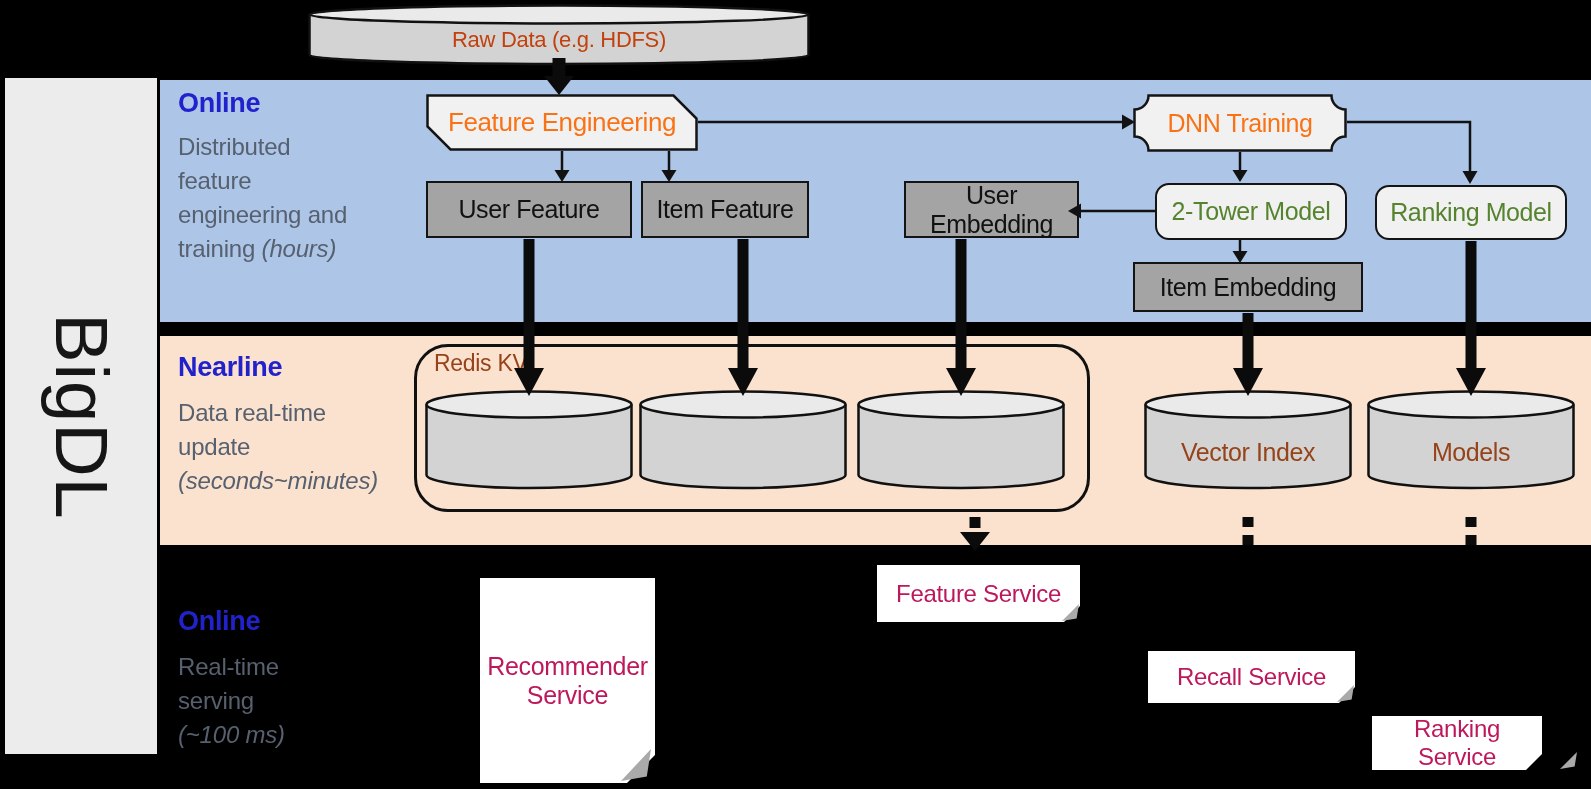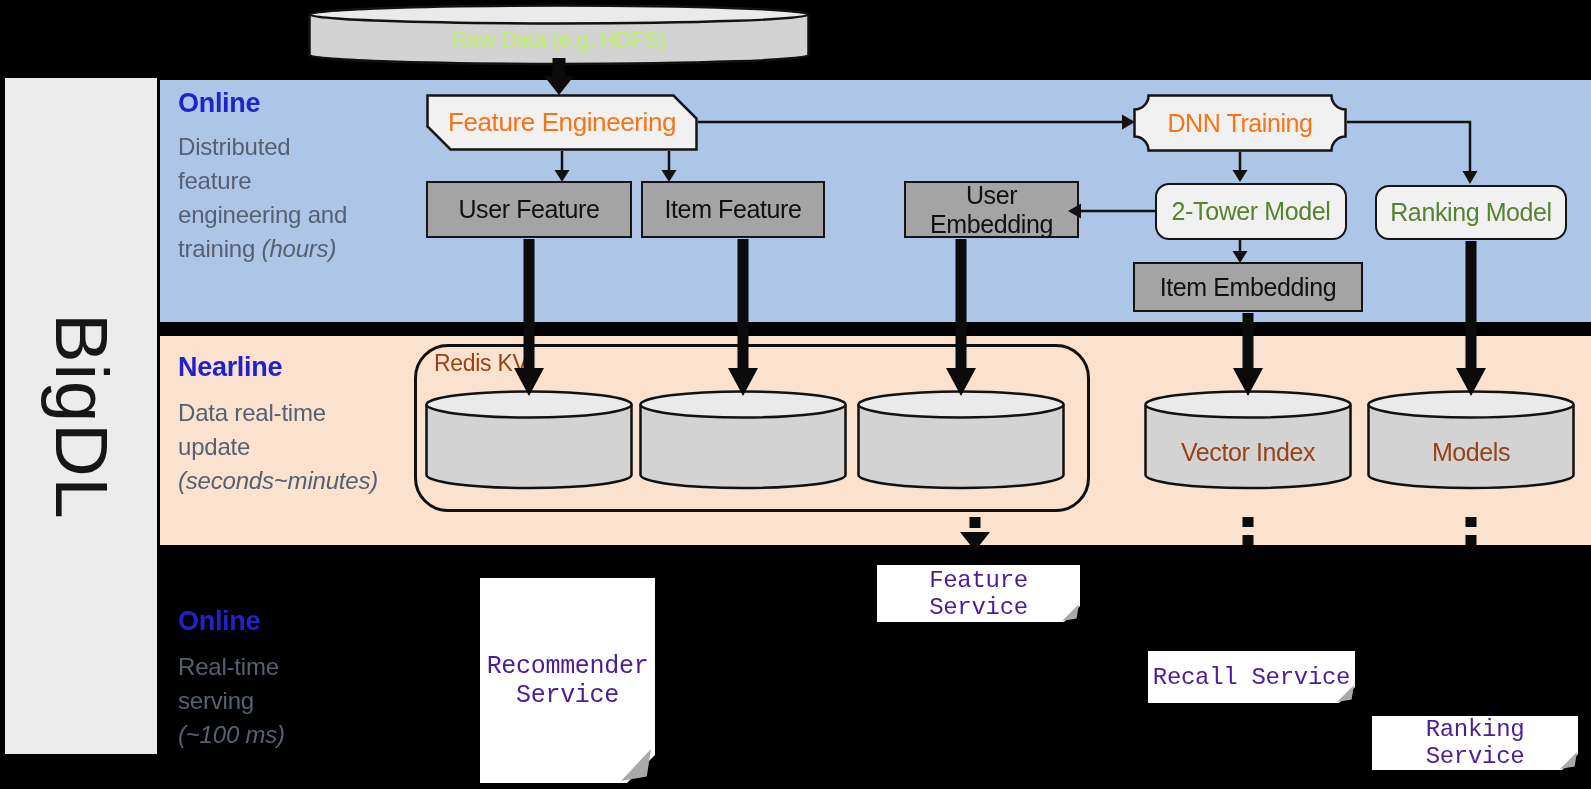--- a/index.html
+++ b/index.html
@@ -37,26 +37,26 @@
   .redis{position:absolute;left:414px;top:344px;width:676px;height:168px;box-sizing:border-box;
          border:3.5px solid #111;border-radius:34px;}
   .redis-label{position:absolute;left:434px;top:350px;font-size:23px;letter-spacing:-0.3px;}
 
   
   .cyl{position:absolute;}
   .cyl svg{position:absolute;left:0;top:0;}
   .cyl .lbl{position:absolute;left:0;right:0;top:26px;bottom:2px;display:flex;align-items:center;
             justify-content:center;font-size:25px;letter-spacing:-0.4px;}
   .rawcyl-lbl{position:absolute;left:0;right:0;top:10px;bottom:0;display:flex;align-items:center;
-              justify-content:center;font-size:22px;color:#bef264;letter-spacing:-0.3px;}
-
-  
-  .doc{position:absolute;background:#fff;color:#4c1d95;display:flex;align-items:center;justify-content:center;
+              justify-content:center;font-size:22px;color:#c2410c;letter-spacing:-0.3px;}
+
+  
+  .doc{position:absolute;background:#fff;color:#be185d;display:flex;align-items:center;justify-content:center;
        text-align:center;font-size:24px;letter-spacing:-0.3px;box-sizing:border-box;
-       clip-path:polygon(0 0,100% 0,100% calc(100% - 16px),calc(100% - 16px) 100%,0 100%);font-family:Liberation Mono, monospace;}
+       clip-path:polygon(0 0,100% 0,100% calc(100% - 16px),calc(100% - 16px) 100%,0 100%);}
   .doc-big{clip-path:polygon(0 0,100% 0,100% calc(100% - 28px),calc(100% - 28px) 100%,0 100%);font-size:25px;}
   .fold{position:absolute;background:#a9a9a9;clip-path:polygon(0 100%,100% 0,86% 86%);}
 
   .arrows{position:absolute;left:0;top:0;z-index:40;pointer-events:none;}
 </style>
 </head>
 <body>
 
 <div class="canvas">
 
@@ -137,37 +137,37 @@
     <path d="M1.5,1.5 H247.5 L270.5,24.5 V55.5 H24.5 L1.5,32.5 Z" fill="#f1f1f1" stroke="#141414" stroke-width="2.5"></path>
   </svg>
   <div class="shape-label txt-blue" style="left:426px;top:94px;width:272px;height:57px;font-size:26px;">Feature Engineering</div>
 
   <svg class="abs" style="left:1133px;top:94px;" width="214" height="58" viewBox="0 0 214 58">
     <path d="M15.5,1.5 H198.5 A14,14 0 0 0 212.5,15.5 V42.5 A14,14 0 0 0 198.5,56.5 H15.5 A14,14 0 0 0 1.5,42.5 V15.5 A14,14 0 0 0 15.5,1.5 Z" fill="#f1f1f1" stroke="#141414" stroke-width="2.5"></path>
   </svg>
   <div class="shape-label txt-blue" style="left:1133px;top:94px;width:214px;height:58px;">DNN Training</div>
 
   <div class="box box-gray" style="left:426px;top:181px;width:206px;height:57px;">User Feature</div>
-  <div class="box box-gray" style="left:641px;top:181px;width:184px;height:57px;">Item Feature</div>
+  <div class="box box-gray" style="left:641px;top:181px;width:168px;height:57px;">Item Feature</div>
   <div class="box box-gray" style="left:856px;top:181px;width:175px;height:57px;margin-left:48px;">User Embedding</div>
   <div class="box box-gray" style="left:1133px;top:262px;width:230px;height:50px;">Item Embedding</div>
 
   <div class="box box-round" style="left:1155px;top:183px;width:192px;height:57px;">2-Tower Model</div>
   <div class="box box-round" style="left:1375px;top:185px;width:192px;height:55px;">Ranking Model</div>
 
   <div class="doc doc-big" style="left:480px;top:578px;width:175px;height:205px;padding:0 6px;">Recommender Service</div>
   <div class="fold" style="left:621px;top:749px;width:30px;height:32px;"></div>
 
   <div class="doc" style="left:877px;top:565px;width:203px;height:57px;">Feature Service</div>
   <div class="fold" style="left:1062px;top:604px;width:17px;height:17px;"></div>
 
   <div class="doc" style="left:1148px;top:651px;width:207px;height:52px;">Recall Service</div>
   <div class="fold" style="left:1337px;top:685px;width:17px;height:17px;"></div>
 
-  <div class="doc" style="left:1372px;top:716px;width:206px;height:54px;text-align:center;">Ranking Service</div>
+  <div class="doc" style="left:1372px;top:716px;width:170px;height:54px;text-align:center;">Ranking Service</div>
   <div class="fold" style="left:1560px;top:752px;width:17px;height:17px;"></div>
 
   <svg class="arrows" width="1591" height="789" viewBox="0 0 1591 789">
 
     <g>
       <rect x="552.5" y="58" width="13" height="18" fill="#0b0b0b"></rect>
       <polygon points="544,76 574,76 559,95" fill="#0b0b0b"></polygon>
     </g>
 
     <g stroke="#121212" stroke-width="2.5" fill="#121212">

